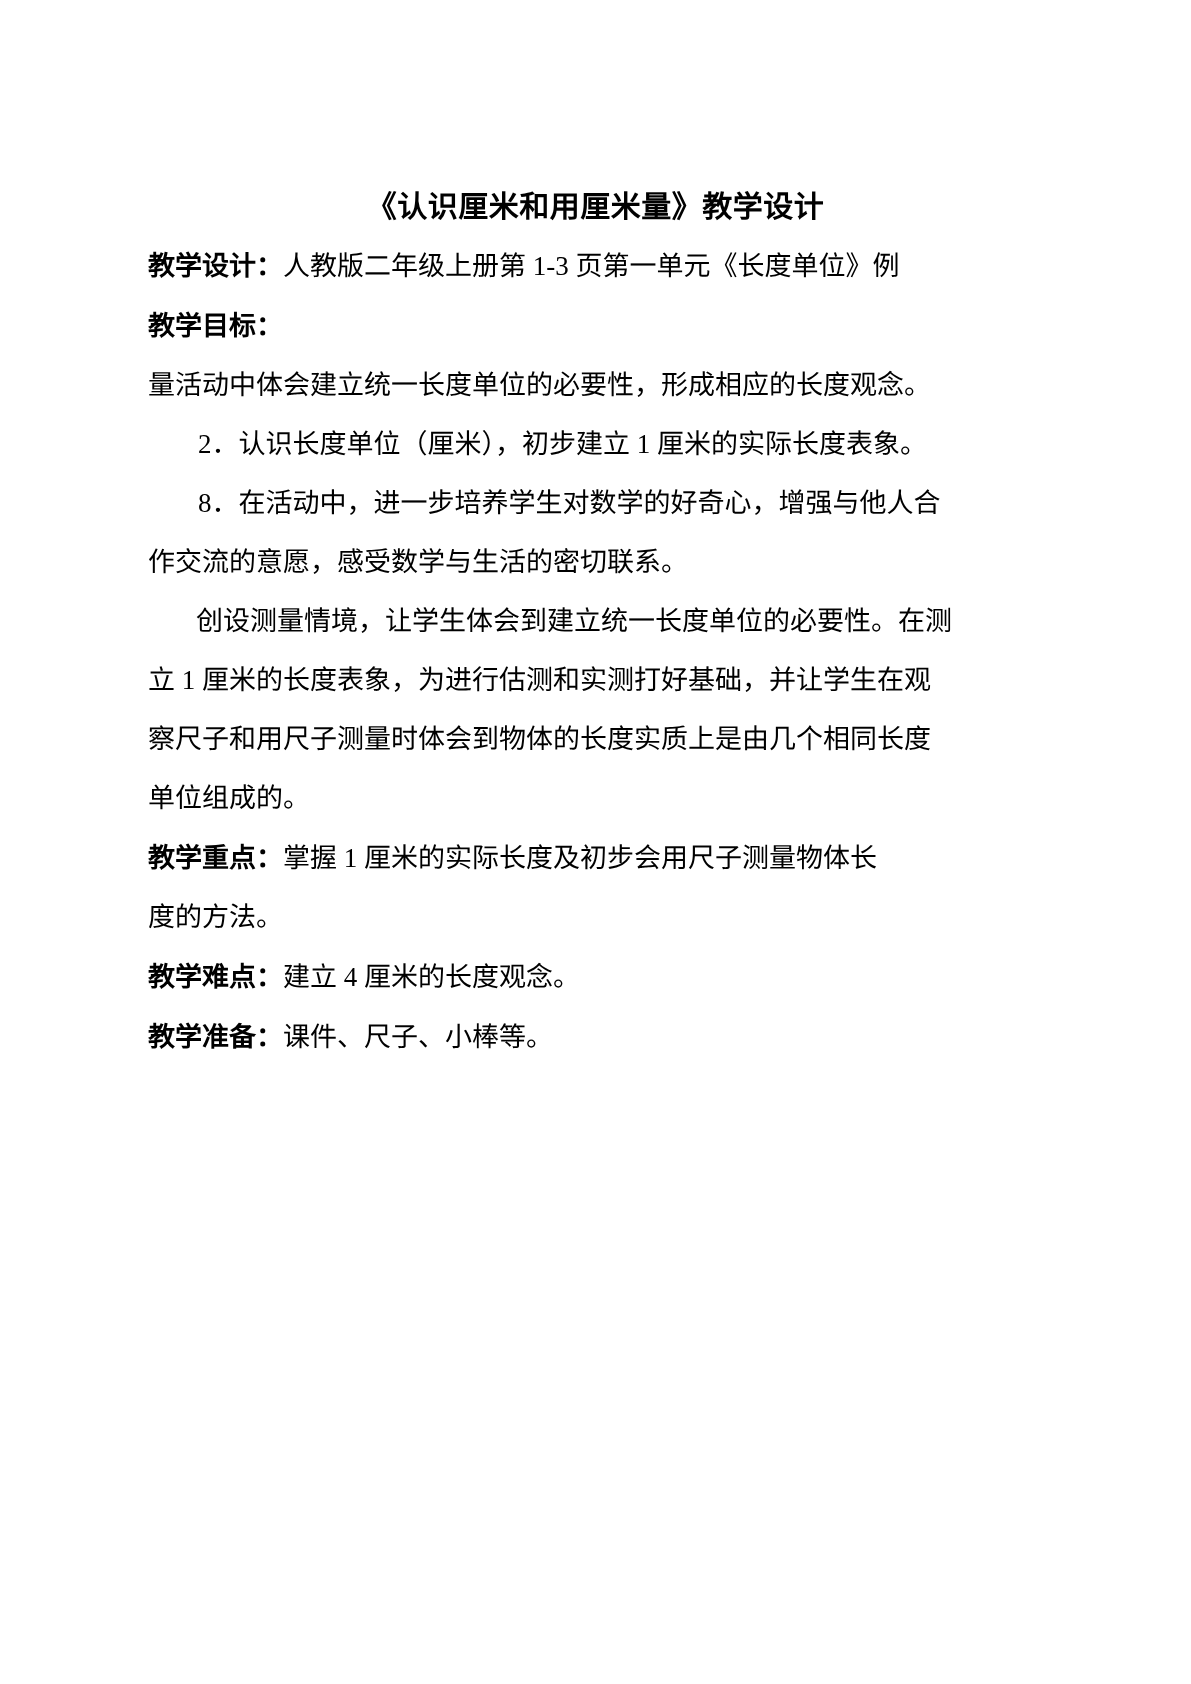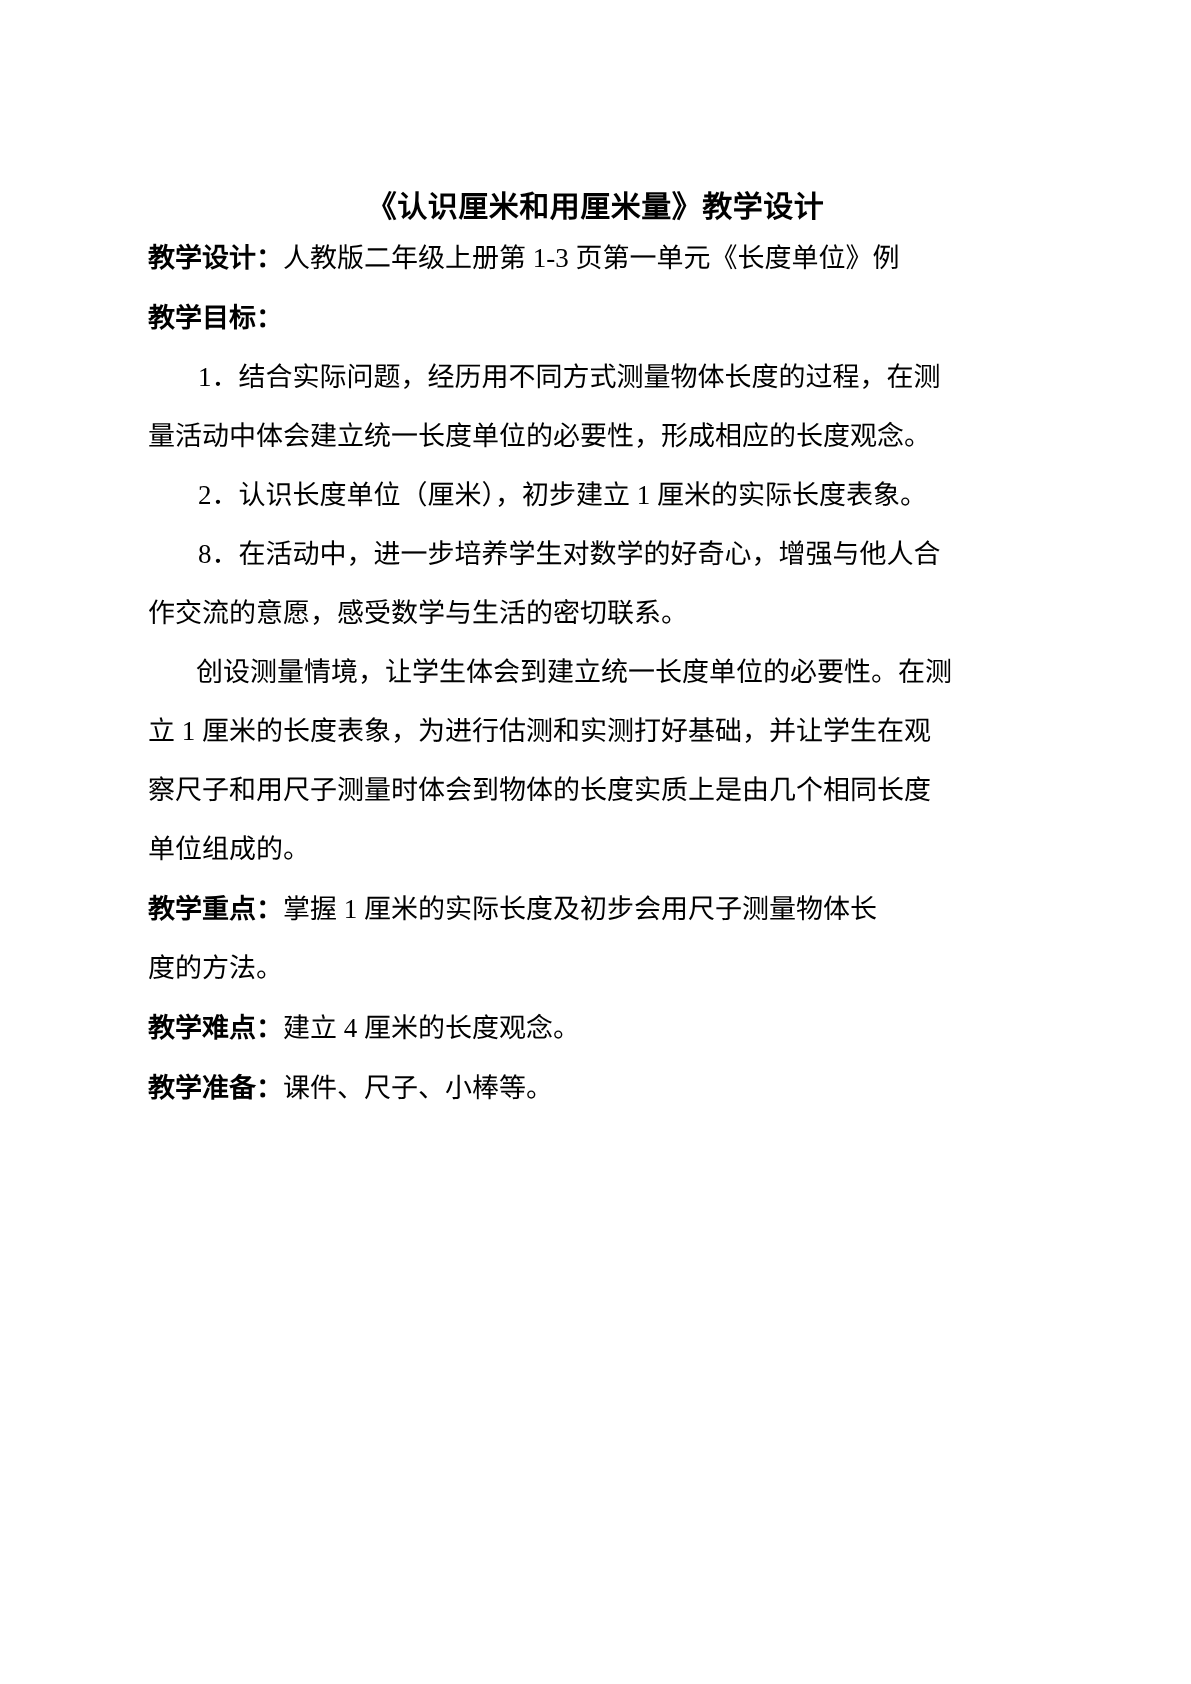--- a/index.html
+++ b/index.html
@@ -22,21 +22,21 @@
     box-sizing: border-box;
     padding: 150px 148px 0 148px;
     background: #ffffff;
   }
   .doc-title {
     text-align: center;
     font-family: "DejaVu Sans", "Liberation Sans", sans-serif;
     font-weight: 700;
     font-size: 30px;
     letter-spacing: 0.5px;
-    margin: 36px 0 0 0;
+    margin: 36px 0 8px 0;
     line-height: 1.4;
   }
   
   .line {
     font-size: 27px;
     line-height: 59px;
     margin: 0;
     white-space: pre;
     letter-spacing: 0px;
   }   
@@ -59,21 +59,20 @@
 
 <div class="page">
 
   <h1 class="doc-title">《认识厘米和用厘米量》教学设计</h1>
 
   <div class="heading-line indent1"><span class="bold-head">教学设计：</span><span>人教版二年级上册第 1-3 页第一单元《长度单位》例</span></div>
 
 
   <div class="heading-line indent1"><span class="bold-head">教学目标：</span></div>
 
-  <div class="line indent-num">1．结合实际问题，经历用不同方式测量物体长度的过程，在测</div>
   <div class="line">量活动中体会建立统一长度单位的必要性，形成相应的长度观念。</div>
 
   <div class="line indent-num">2．认识长度单位（厘米），初步建立 1 厘米的实际长度表象。</div>
 
 
   <div class="line indent-num">8．在活动中，进一步培养学生对数学的好奇心，增强与他人合</div>
   <div class="line">作交流的意愿，感受数学与生活的密切联系。</div>
 
 
   <div class="line indent-para">创设测量情境，让学生体会到建立统一长度单位的必要性。在测</div>

